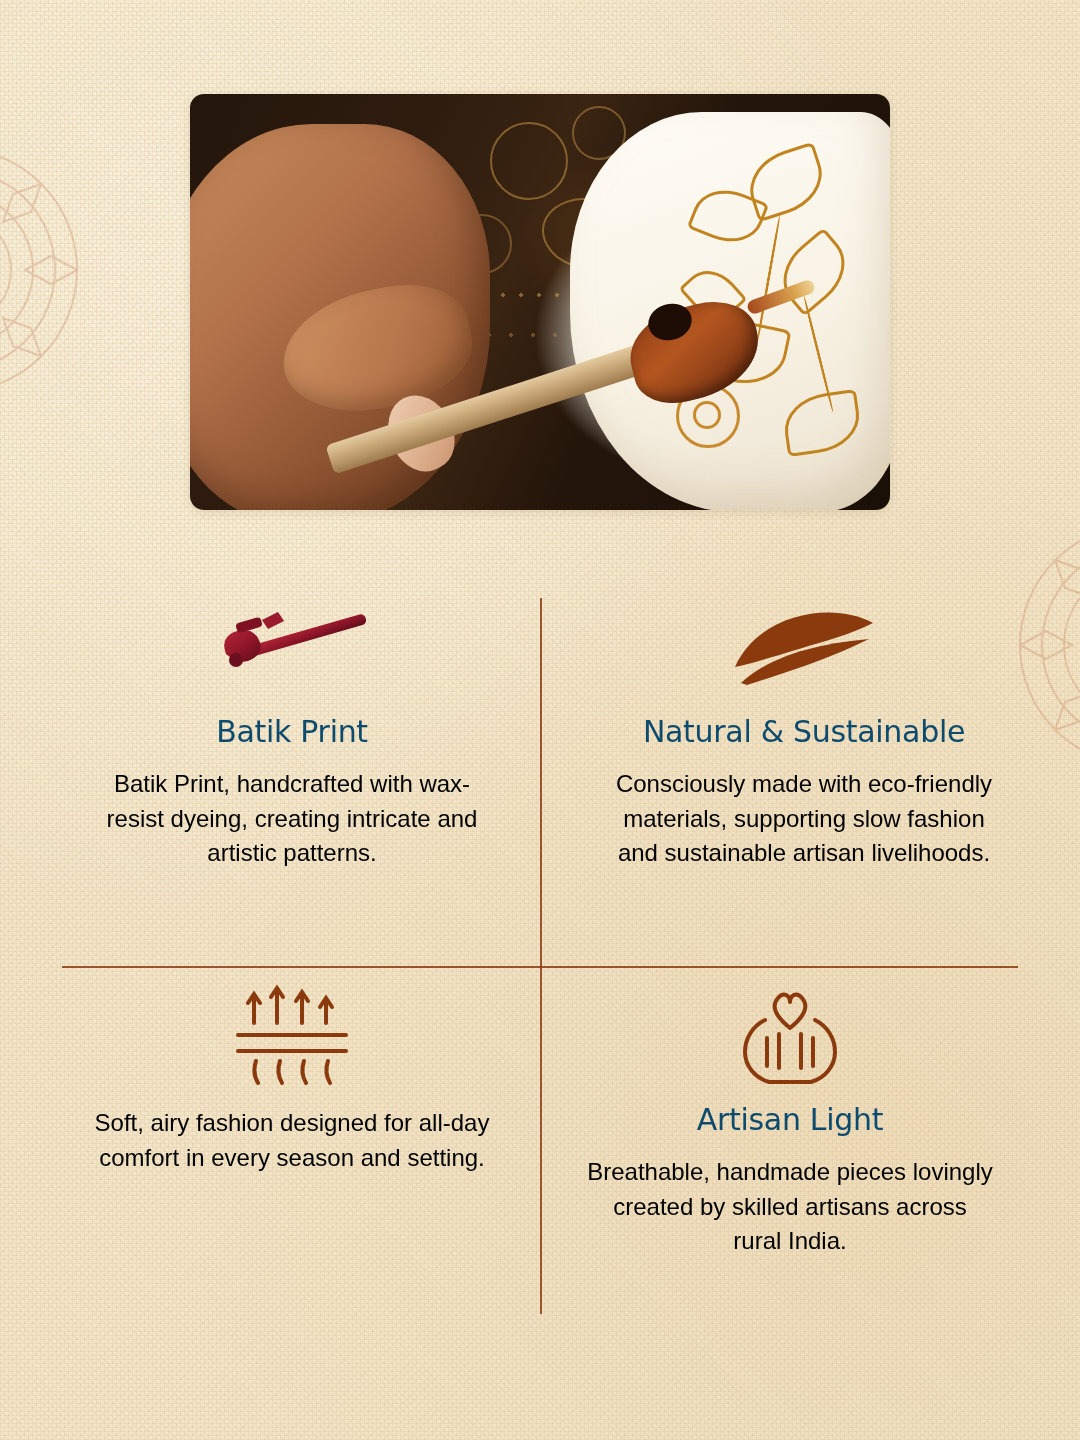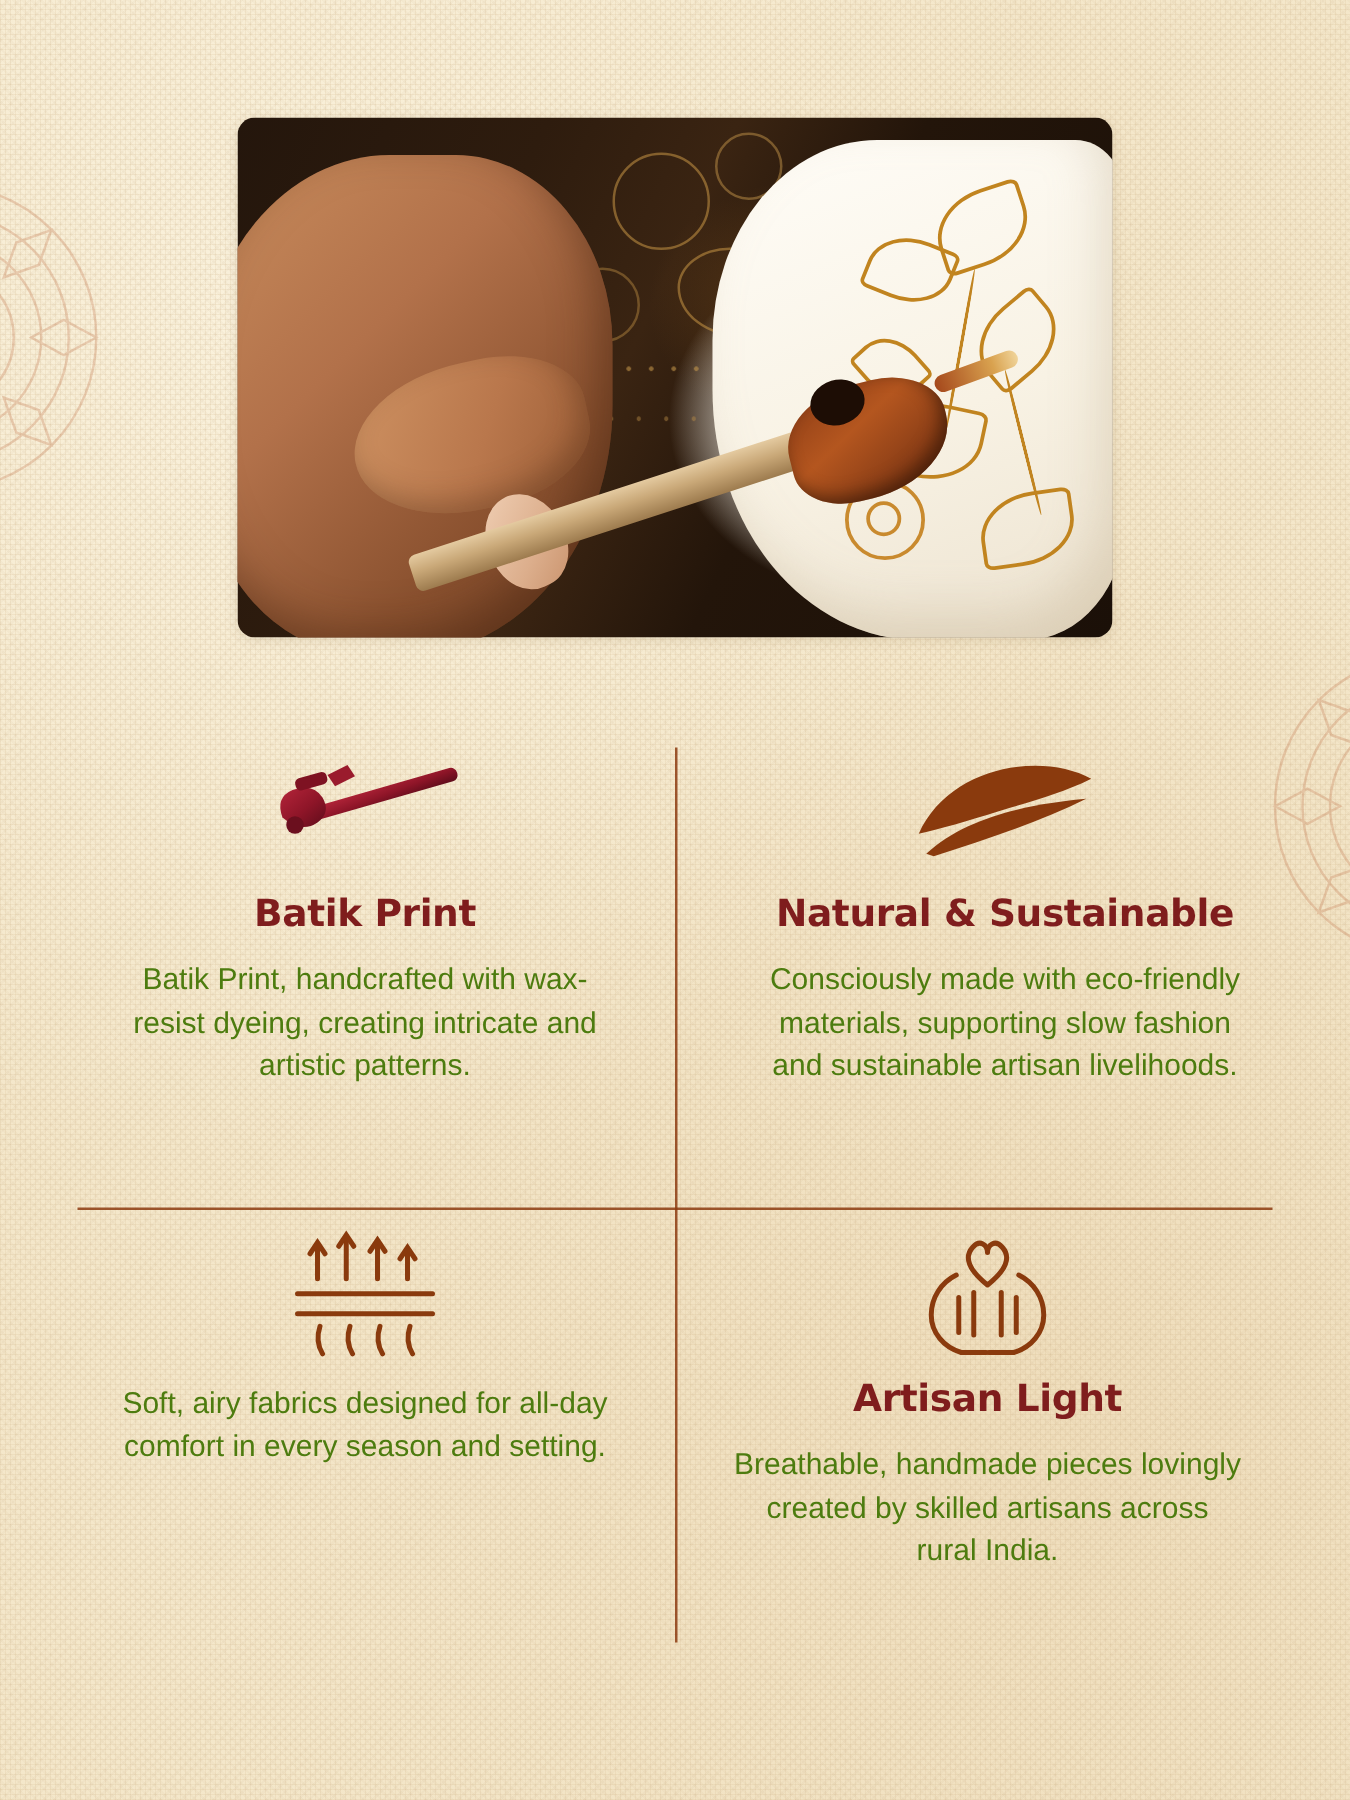--- a/index.html
+++ b/index.html
@@ -239,30 +239,30 @@
   .cell.c3 { left: 504px; top: 398px; }
 
   .icon-box {
     height: 104px;
     display: flex;
     align-items: center;
     justify-content: center;
   }
   .feat-title {
     font-family: "DejaVu Sans", sans-serif;
-    font-weight: bold;
+    font-weight: normal;
     font-size: 30px;
-    color: #7f1d1d;
+    color: #0c4a6e;
     letter-spacing: -0.3px;
     margin-top: 14px;
   }
   .feat-desc {
     font-size: 24px;
     line-height: 1.44;
-    color: #4d7c0f;
+    color: #000000;
     margin: 18px auto 0;
     width: 400px;
   }
   .cell.c2 .feat-desc, .cell.c3 .feat-desc { width: 408px; }
 </style>
 </head>
 <body>
 
 <div class="bg-base"></div>
 <div class="bg-noise"></div>
@@ -395,21 +395,21 @@
         <path d="M94 40 V16"></path>
           <path d="M88 24 l6 -9 6 9"></path>
         <path d="M6 52 H114"></path>
         <path d="M6 68 H114"></path>
         <path d="M24 78 q-4 12 2 22"></path>
         <path d="M48 78 q-4 12 2 22"></path>
         <path d="M72 78 q-4 12 2 22"></path>
         <path d="M96 78 q-4 12 2 22"></path>
       </svg>
     </div>
-    <div class="feat-desc">Soft, airy fabrics designed for all-day comfort in every season and setting.</div>
+    <div class="feat-desc">Soft, airy fashion designed for all-day comfort in every season and setting.</div>
   </div>
 
   <div class="cell c3">
     <div class="icon-box">
       <svg width="118" height="104" viewBox="0 0 118 104" fill="none" stroke="#8a3a0d" stroke-width="4" stroke-linecap="round" stroke-linejoin="round">
         <path d="M59 44 C44 32 40 22 47 14 C53 7 59 12 59 18 C59 12 65 7 71 14 C78 22 74 32 59 44 Z"></path>
         <path d="M34 36 C22 42 14 54 14 68 C14 82 24 94 38 98 L58 98"></path>
         <path d="M84 36 C96 42 104 54 104 68 C104 82 94 94 80 98 L60 98"></path>
         <path d="M36 54 L36 82"></path>
         <path d="M48 50 L48 84"></path>

